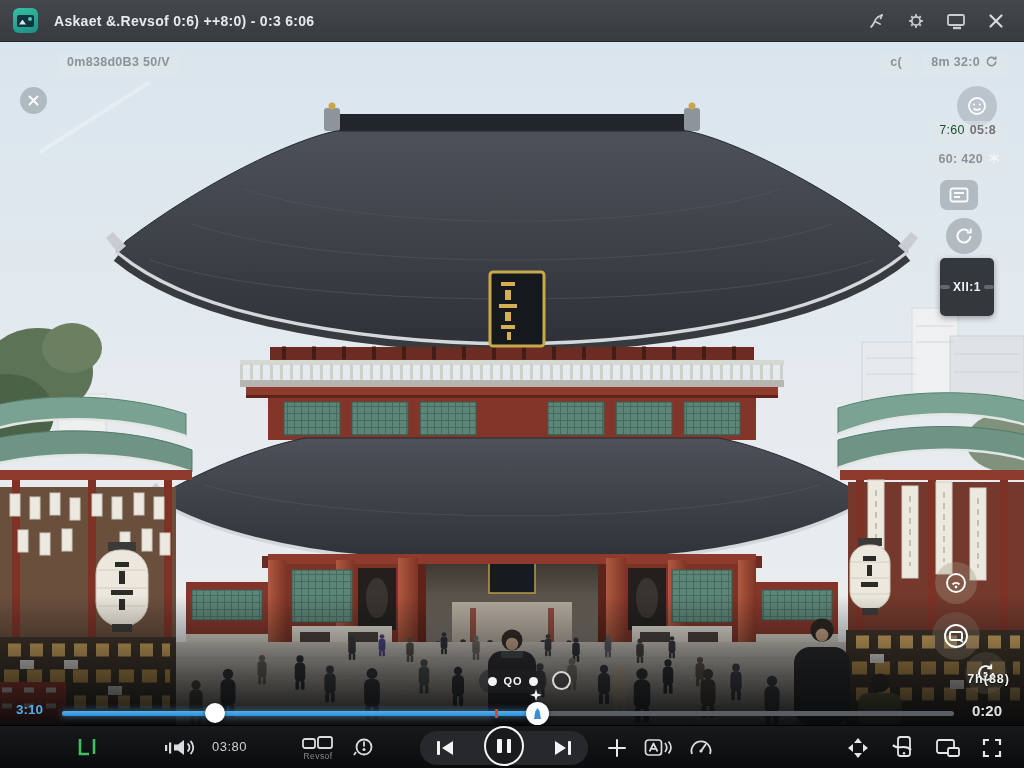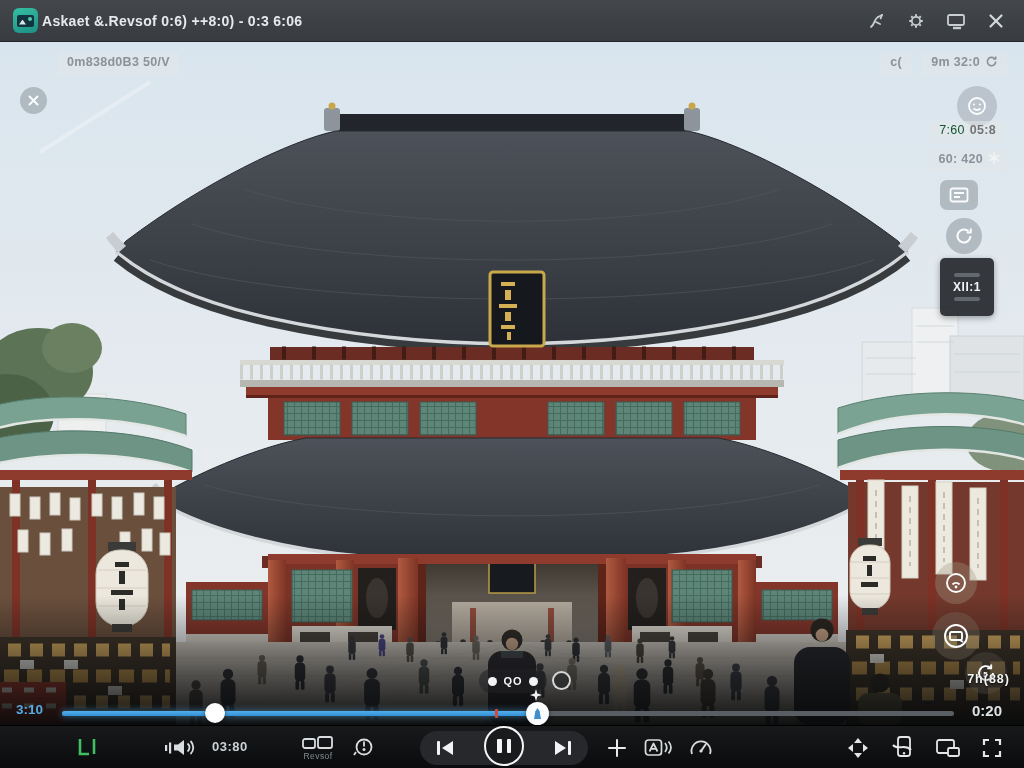--- a/index.html
+++ b/index.html
@@ -10,21 +10,21 @@
   
   .titlebar{position:absolute;left:0;top:0;width:1024px;height:42px;
     background:linear-gradient(180deg,#44484c 0%,#3c4044 60%,#383c40 100%);
     border-bottom:1px solid #24272a;display:flex;align-items:center;z-index:30;}
   .app-icon{width:25px;height:25px;margin-left:13px;border-radius:6px;
     background:linear-gradient(160deg,#35bfa3,#1d8f85);display:flex;align-items:center;justify-content:center;flex:0 0 auto;}
   .app-icon .inner{width:17px;height:12px;border-radius:2px;background:#123340;position:relative;overflow:hidden;}
   .app-icon .inner i{position:absolute;left:2px;top:5px;width:7px;height:5px;background:#d7e8e2;
     clip-path:polygon(0 100%,50% 0,100% 100%);}
   .app-icon .inner b{position:absolute;right:2px;top:2px;width:4px;height:4px;border-radius:50%;background:#59c9a8;}
-  .win-title{margin-left:4px;font-size:14px;font-weight:bold;color:#e7eaec;letter-spacing:.3px;
+  .win-title{margin-left:16px;font-size:14px;font-weight:bold;color:#e7eaec;letter-spacing:.3px;
     white-space:nowrap;overflow:hidden;}
   .tb-right{margin-left:auto;display:flex;align-items:center;gap:8px;padding-right:12px;}
   .tb-btn{width:32px;height:30px;display:flex;align-items:center;justify-content:center;cursor:default;border-radius:4px;}
   .tb-btn svg{display:block;}
 
   
   .video{position:absolute;left:0;top:42px;width:1024px;height:683px;overflow:hidden;background:#dfe7ec;}
   .scene{position:absolute;left:0;top:0;}
   .bottom-shade{position:absolute;left:0;bottom:0;width:100%;height:130px;
     background:linear-gradient(180deg,rgba(10,11,12,0) 0%,rgba(10,11,12,.55) 55%,rgba(8,9,10,.95) 100%);}
@@ -42,21 +42,21 @@
   .tr-badge-sm{right:113px;top:11px;}
   .tr-badge{right:17px;top:11px;}
   .tr-ghost{right:27px;top:44px;width:40px;height:40px;background:rgba(148,156,163,.45);}
   .r-badge1{right:19px;top:79px;}
   .r-badge1 .dim{color:#14532d;font-weight:normal;}
   .r-badge1 .strong{color:#737373;font-weight:bold;}
   .r-badge2{right:15px;top:108px;}
   .r-ghost-sq{right:46px;top:138px;width:38px;height:30px;}
   .r-ghost-rotate{right:42px;top:176px;width:36px;height:36px;}
   .r-tooltip{position:absolute;right:30px;top:216px;width:54px;height:58px;border-radius:5px;
-    background:rgba(27,30,35,.88);color:#f2f4f5;display:flex;flex-direction:column;align-items:center;
+    background:rgba(27,30,35,.88);color:#f2f4f5;display:flex;flex-direction:row;align-items:center;
     justify-content:center;gap:3px;box-shadow:0 2px 6px rgba(0,0,0,.35);}
   .r-tooltip .dimrow{width:26px;height:4px;border-radius:2px;background:rgba(190,196,202,.35);}
   .r-tooltip .lbl{font-size:12px;font-weight:bold;letter-spacing:.5px;}
   .br-ghost-cast{right:47px;top:520px;width:42px;height:42px;background:rgba(160,150,130,.35);}
   .br-ghost-screen{right:44px;top:570px;width:48px;height:48px;background:rgba(120,110,95,.35);}
   .br-ghost-5{right:17px;top:610px;width:42px;height:42px;background:rgba(90,84,74,.35);}
   .br-caption{position:absolute;right:14px;top:630px;color:#f4f5f2;font-size:12.5px;font-weight:bold;
     letter-spacing:1px;text-shadow:0 1px 2px rgba(0,0,0,.8);}
   .center-osd{position:absolute;left:479px;top:627px;width:68px;height:24px;border-radius:12px;
     background:rgba(32,33,37,.55);display:flex;align-items:center;justify-content:center;gap:6px;}
@@ -80,21 +80,21 @@
     clip-path:polygon(50% 0,80% 30%,100% 100%,0 100%,20% 30%);}
   .track .spark{position:absolute;top:-22px;width:12px;height:12px;color:#eef2f4;}
 
   
   .controlbar{position:absolute;left:0;top:725px;width:1024px;height:43px;
     background:linear-gradient(180deg,#17191b,#0a0b0c);border-top:1px solid #000;z-index:25;}
   .cb{position:absolute;display:flex;align-items:center;justify-content:center;color:#d9dcdf;}
   .cb svg{display:block;}
   .c-green{left:76px;top:10px;width:26px;height:22px;}
   .c-vol{left:164px;top:11px;width:40px;height:21px;}
-  .c-time{left:212px;top:13px;font-size:13px;color:#ccd1d5;letter-spacing:.5px;font-weight:bold;}
+  .c-time{left:212px;top:13px;font-size:13px;color:#ccd1d5;letter-spacing:.5px;font-weight:normal;}
   .c-mode{left:298px;top:5px;width:40px;height:34px;flex-direction:column;gap:1px;}
   .c-mode .lbl{font-size:8.5px;color:#858b91;letter-spacing:.4px;}
   .c-headset{left:352px;top:10px;width:24px;height:24px;}
   .pill{position:absolute;left:420px;top:5px;width:168px;height:34px;border-radius:17px;background:#26282b;
     display:flex;align-items:center;justify-content:space-between;padding:0 14px;}
   .pbtn{display:flex;align-items:center;justify-content:center;color:#f2f3f4;}
   .pause-btn{width:40px;height:40px;margin-top:-4px;border-radius:50%;background:#191b1d;
     border:2.5px solid #f4f5f6;display:flex;align-items:center;justify-content:center;gap:5px;}
   .pause-btn i{display:block;width:4.5px;height:14px;background:#f4f5f6;border-radius:1px;}
   .c-plus{left:604px;top:9px;width:26px;height:26px;}
@@ -469,21 +469,21 @@
     <div class="ghost tl-ghost">
       <svg width="13" height="13" viewBox="0 0 13 13" stroke="#fbfcfd" stroke-width="2" stroke-linecap="round">
         <path d="M2.5 2.5 L10.5 10.5 M10.5 2.5 L2.5 10.5"></path>
       </svg>
     </div>
 
     <div class="badge tr-badge-sm">
       <span>c(</span>
     </div>
     <div class="badge tr-badge">
-      <span>9m 32:0</span>
+      <span>8m 32:0</span>
       <svg width="13" height="13" viewBox="0 0 14 14" fill="none" stroke="#8a929b" stroke-width="1.8">
         <path d="M11.5 7a4.5 4.5 0 1 1 -1.4 -3.2"></path>
           <path d="M11.5 1.5v2.6h-2.6" stroke-linejoin="round"></path>
       </svg>
     </div>
     <div class="ghost tr-ghost">
       <svg width="22" height="22" viewBox="0 0 22 22" fill="none" stroke="#fbfcfd" stroke-width="1.8">
         <circle cx="11" cy="11" r="8"></circle>
           <circle cx="8" cy="9.5" r="1" fill="#fbfcfd" stroke="none"></circle>
         <circle cx="14" cy="9.5" r="1" fill="#fbfcfd" stroke="none"></circle>

